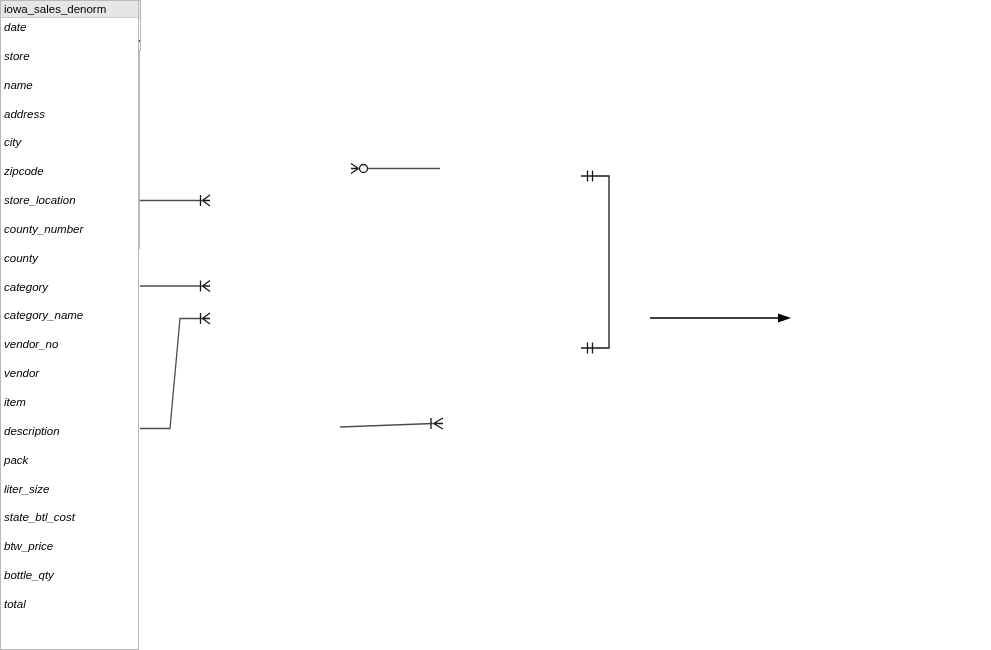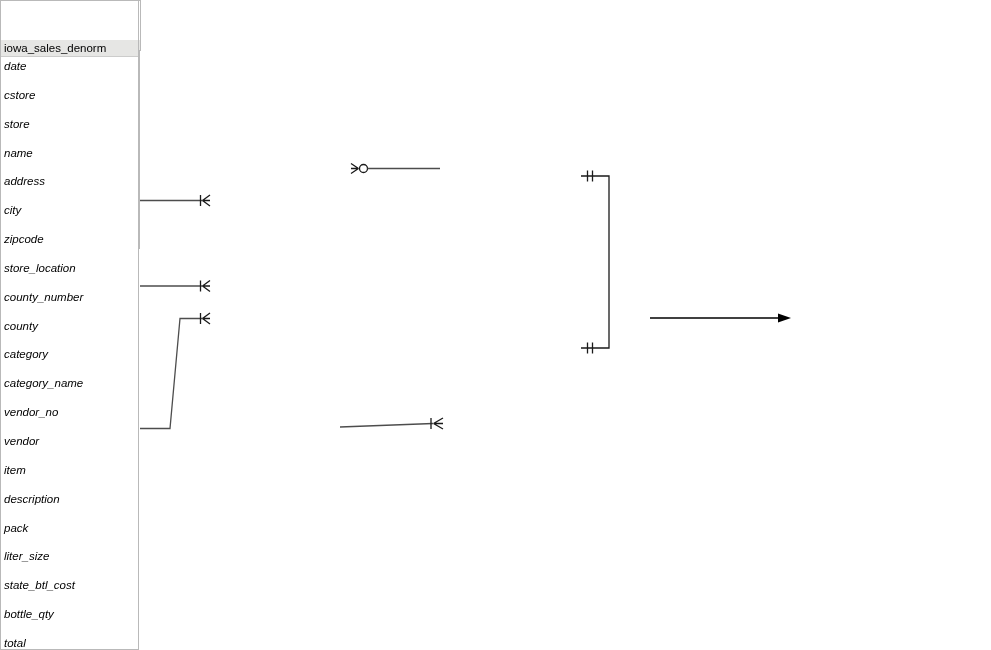--- a/index.html
+++ b/index.html
@@ -8,21 +8,21 @@
     font-family:"Liberation Sans","DejaVu Sans",sans-serif; color:#000; background:#fff;
   }
   svg.rel { position:absolute; left:0; top:0; }
 
   .tbl {
     position:absolute; display:flex; flex-direction:column; box-sizing:border-box;
     background:#fff; border:1px solid #b9b9b9; overflow:hidden; font-size:11.5px;
   }
   .th {
     flex:0 0 18px; background:#e6e6e4; border-bottom:1px solid #cccccb;
-    display:flex; align-items:center; padding-left:3px; box-sizing:border-box;margin-top:39px;
+    display:flex; align-items:center; padding-left:3px; box-sizing:border-box;
   }
   .pkrow {
     flex:0 0 19px; display:flex; align-items:center;
     border-bottom:2px solid #4d4d4d; box-sizing:border-box;
   }
   .pkc {
     flex:0 0 28px; width:28px; align-self:stretch; border-right:1px solid #2b2b2b;
     display:flex; align-items:center; padding-left:3px; box-sizing:border-box;
   }
   .pkf { font-weight:bold; text-decoration:underline; text-underline-offset:2px; padding-left:8px; }
@@ -223,36 +223,36 @@
         <div class="frow">store_location</div>
         <div class="frow">county_number</div>
       </div>
     </div>
   </div>
 
   <div class="tbl" id="t-denorm">
     <div class="th">iowa_sales_denorm</div>
     <div class="fl">
       <div class="frow">date</div>
-      <div class="frow">cstore</div>
       <div class="frow">store</div>
       <div class="frow">name</div>
       <div class="frow">address</div>
       <div class="frow">city</div>
       <div class="frow">zipcode</div>
       <div class="frow">store_location</div>
       <div class="frow">county_number</div>
       <div class="frow">county</div>
       <div class="frow">category</div>
       <div class="frow">category_name</div>
       <div class="frow">vendor_no</div>
       <div class="frow">vendor</div>
       <div class="frow">item</div>
       <div class="frow">description</div>
       <div class="frow">pack</div>
       <div class="frow">liter_size</div>
       <div class="frow">state_btl_cost</div>
+      <div class="frow">btw_price</div>
       <div class="frow">bottle_qty</div>
       <div class="frow">total</div>
     </div>
   </div>
 
 </div>
 
 </body></html>

